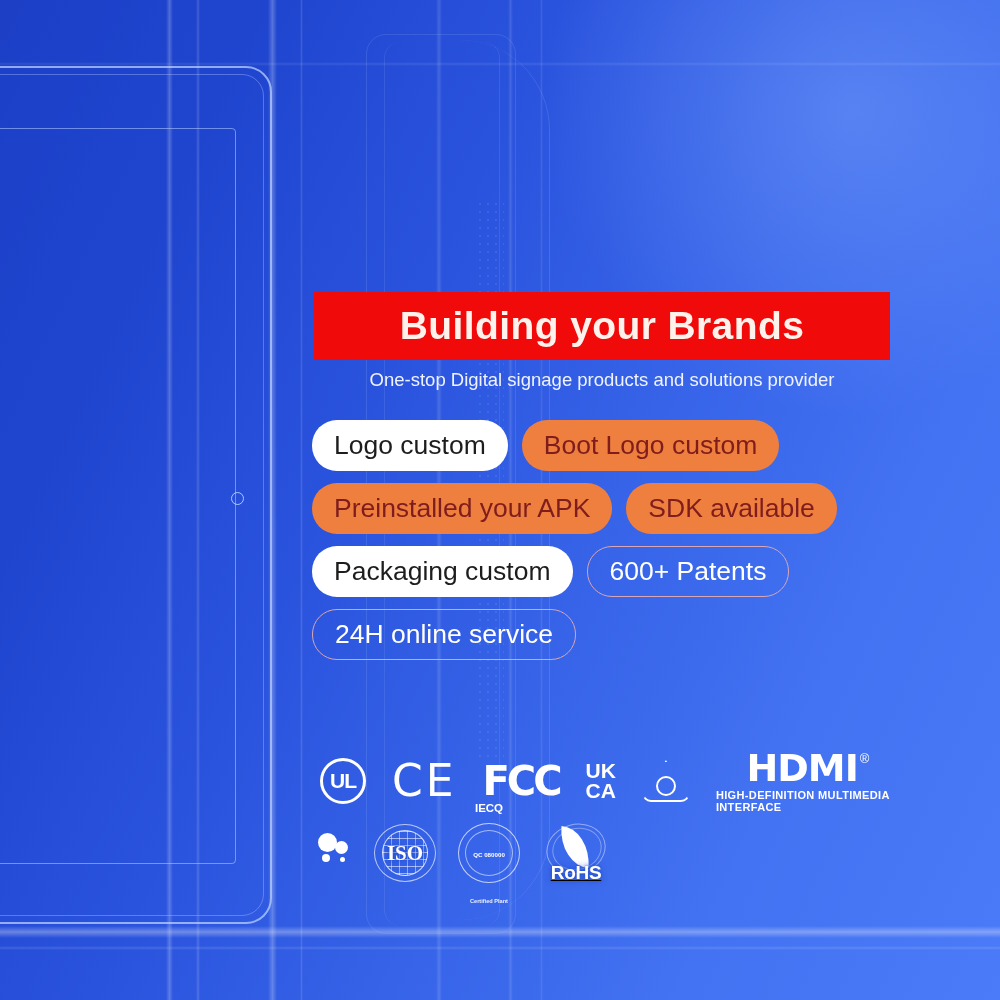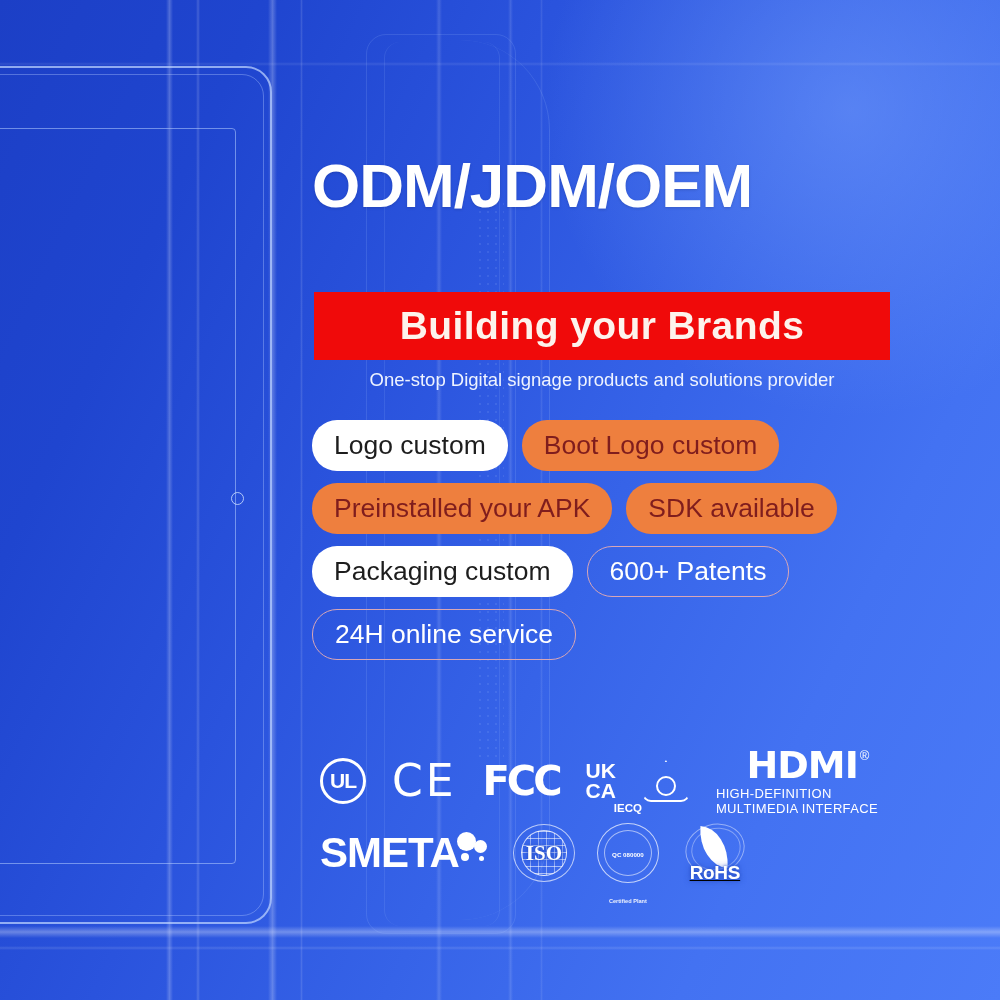--- a/index.html
+++ b/index.html
@@ -226,21 +226,21 @@
   
   .hdmi-wrap { display:flex; flex-direction:column; align-items:center; }
   .hdmi-top { display:flex; align-items:flex-start; }
   .hdmi-mark {
     font-size:38px; font-weight:700; color:#ffffff;
     letter-spacing:-1px; line-height:1;
     font-family:"DejaVu Sans", sans-serif;
   }
   .hdmi-r { font-size:13px; color:#ffffff; margin-top:2px; margin-left:2px; }
   .hdmi-sub {
-    font-size:13px; font-weight:400; color:#ffffff;
+    font-size:11px; font-weight:700; color:#ffffff;
     letter-spacing:.35px; margin-top:2px;
   }
 
   
   .smeta-wrap { display:flex; align-items:flex-start; }
   .smeta-mark {
     font-size:42px; font-weight:700; color:#ffffff;
     letter-spacing:-1px; line-height:1;
   }
   .smeta-dots { position:relative; width:34px; height:40px; margin-left:-2px; }
@@ -352,21 +352,20 @@
   <div class="wire" id="tablet-back-curve"></div>
   <div class="dotcol"></div>
 
   <div class="wire" id="tablet-front-bezel"></div>
   <div class="wire" id="tablet-front"></div>
   <div class="wire" id="tablet-front-inner"></div>
   <div class="wire" id="tablet-camera"></div>
 
   <div id="content">
 
-    <div id="headline">ODM/JDM/OEM</div>
 
     <div id="red-banner">
       <span id="red-banner-text">Building your Brands</span>
     </div>
 
     <div id="subtitle">One-stop Digital signage products and solutions provider</div>
 
     <div id="pill-rows">
 
       <div class="pill-row">
@@ -428,21 +427,20 @@
             <div class="hdmi-sub">HIGH-DEFINITION MULTIMEDIA INTERFACE</div>
           </div>
         </div>
 
       </div>
 
       <div class="cert-row" id="cert-row-2">
 
         <div class="badge">
           <div class="smeta-wrap">
-            <span class="smeta-mark">SMETA</span>
             <span class="smeta-dots">
               <i class="sd1"></i>
                 <i class="sd2"></i>
                 <i class="sd3"></i>
                 <i class="sd4"></i>
             </span>
           </div>
         </div>
 
         <div class="badge">

